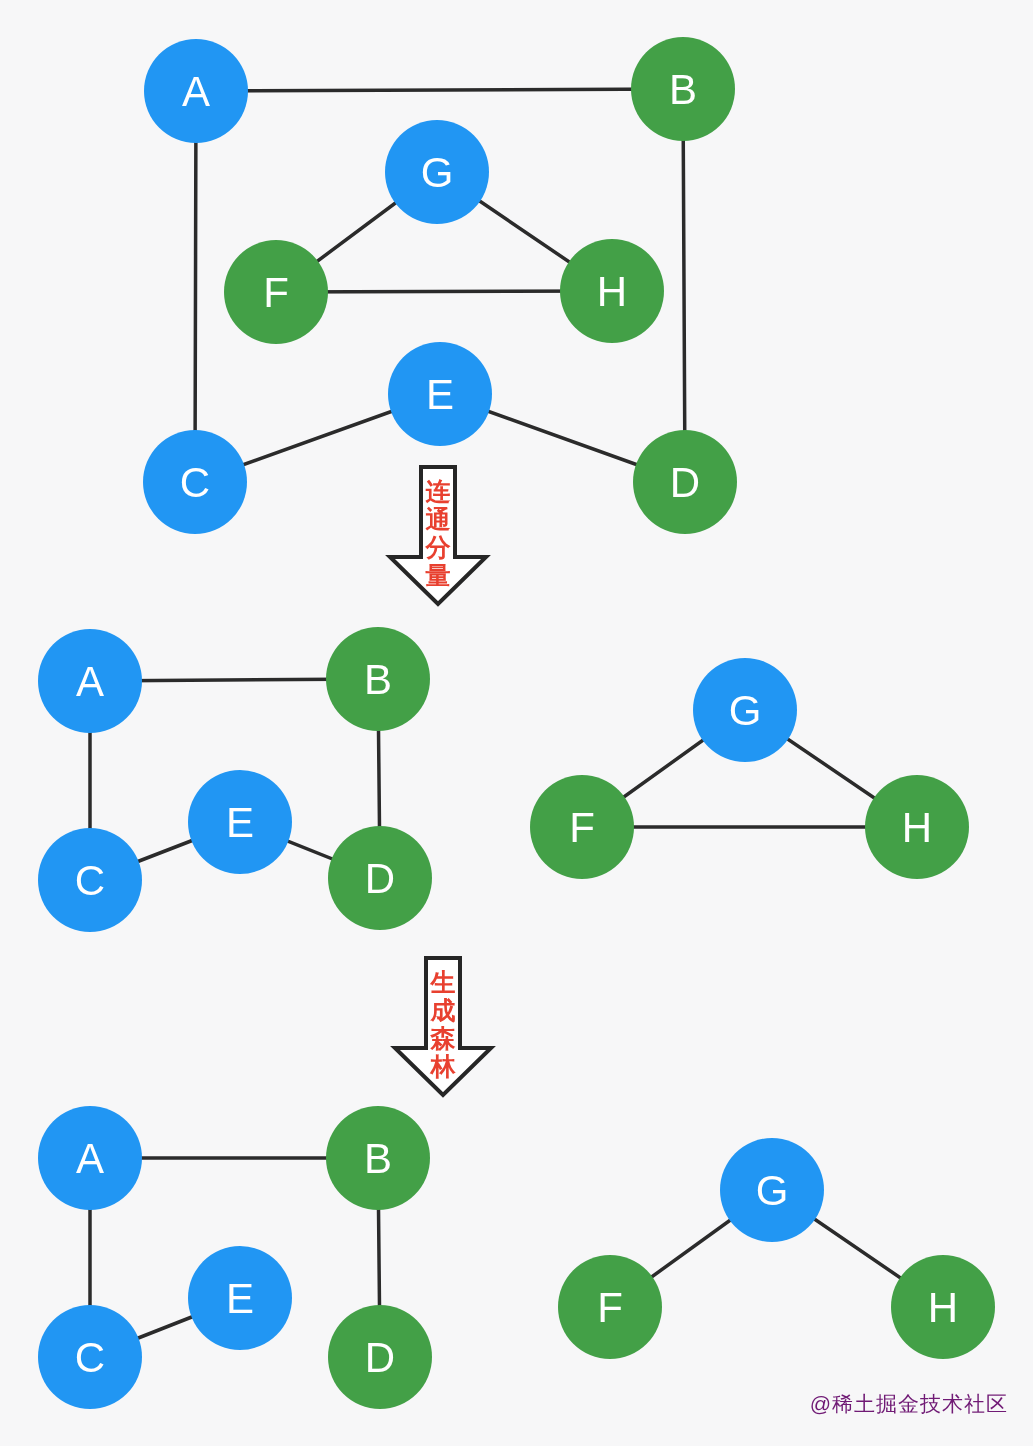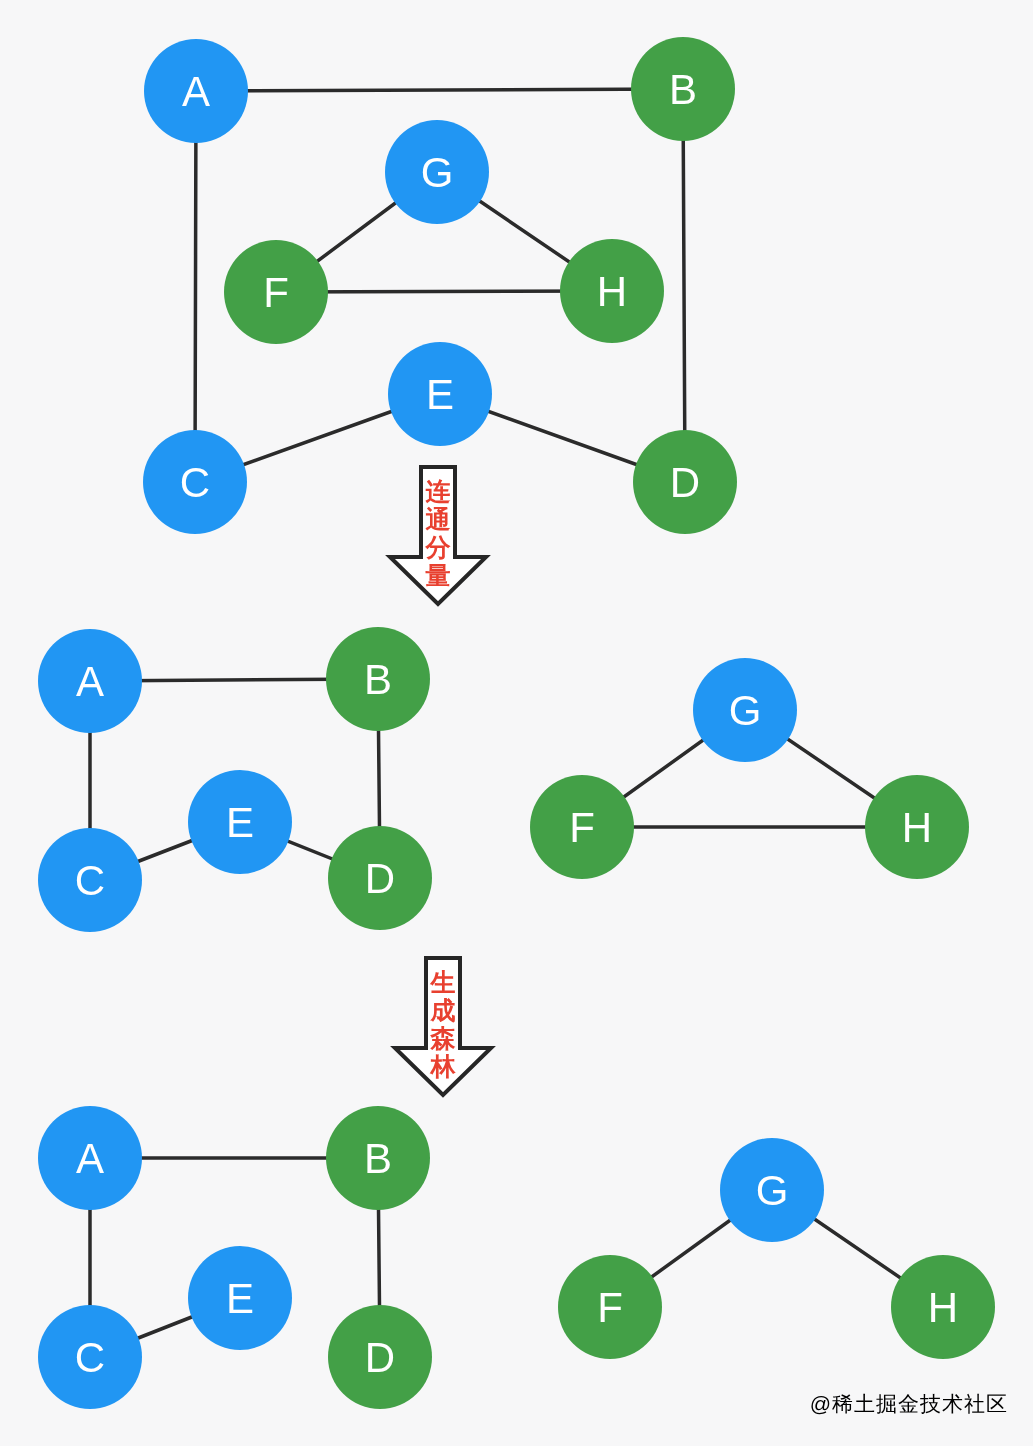--- a/index.html
+++ b/index.html
@@ -32,21 +32,21 @@
   .arrow-char {
     font-family: "Liberation Sans", sans-serif;
     font-weight: 700;
   }
   .watermark {
     position: absolute;
     right: 25px;
     bottom: 28px;
     font-size: 21px;
     letter-spacing: 1px;
-    color: #000000;
+    color: #701a75;
     font-family: "Liberation Sans", sans-serif;
     user-select: none;
   }
 </style>
 </head>
 <body>
 
 <div class="stage">
   <svg id="diagram" xmlns="http://www.w3.org/2000/svg" viewBox="0 0 1033 1446">
       <g>

